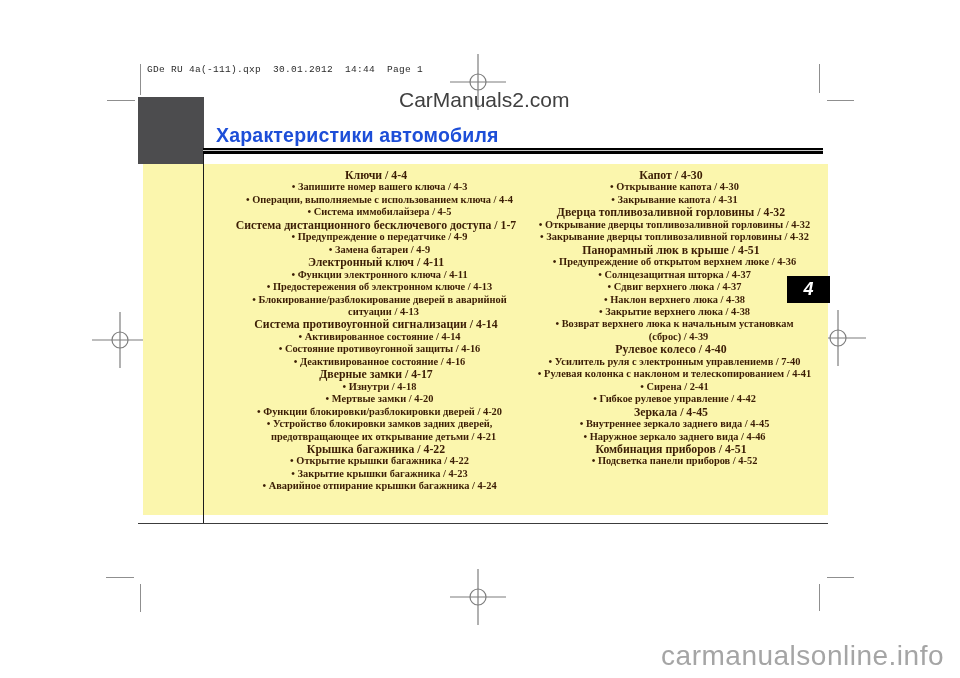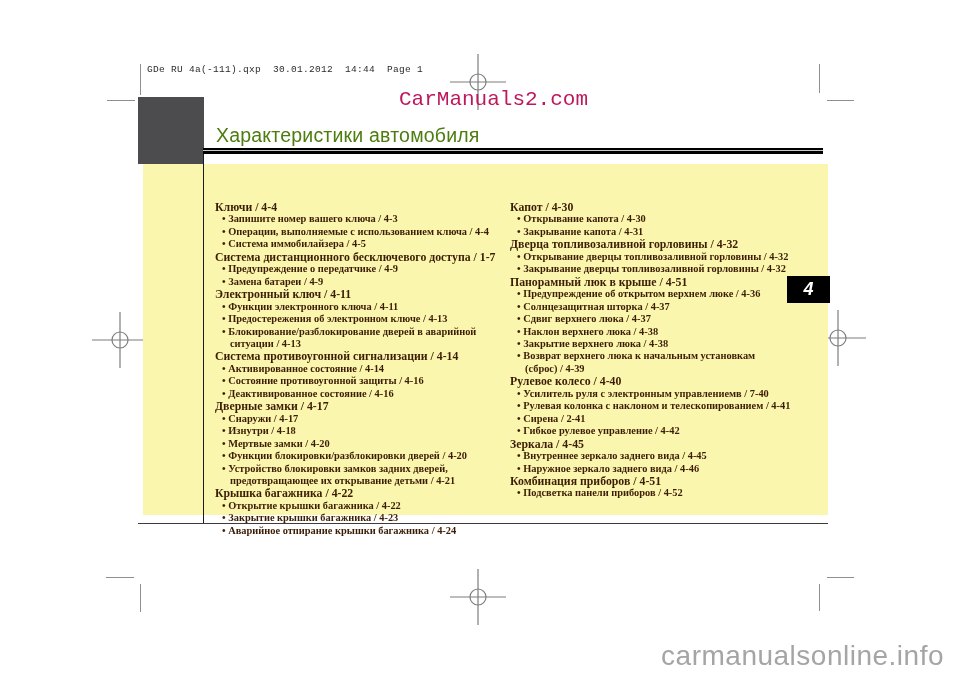--- a/index.html
+++ b/index.html
@@ -1,55 +1,55 @@
 <!DOCTYPE html>
 <html><head>
 <meta charset="utf-8">
 <style>
   html,body{margin:0;padding:0;background:#fff;}
   .page{position:relative;width:960px;height:678px;background:#ffffff;overflow:hidden;
-        font-family:"Liberation Serif",serif;}
+        font-family:"Liberation Serif",serif;text-align:center;}
 
   
   .slug{position:absolute;left:147px;top:64px;font-family:"Liberation Mono","DejaVu Sans Mono",monospace;
         font-size:9.5px;color:#2b2b2b;white-space:pre;letter-spacing:0.3px;}
 
   
   .crop{position:absolute;background:#8f8f8f;}
   .crop.v{width:1px;}
   .crop.h{height:1px;}
 
   
   .regmark{position:absolute;width:56px;height:56px;}
 
   
-  .wm-top{position:absolute;left:399px;top:88px;font-family:Liberation Mono, monospace;
-          font-size:21px;color:#be185d;}
+  .wm-top{position:absolute;left:399px;top:88px;font-family:Liberation Sans, sans-serif;
+          font-size:21px;color:#404040;}
   .wm-bottom{position:absolute;right:16px;top:640px;font-family:"Liberation Sans",sans-serif;
           font-size:28px;color:#a5a5a5;letter-spacing:0.5px;}
 
   
   .chapter-block{position:absolute;left:138px;top:97px;width:66px;height:67px;background:#4c4c4e;}
   .page-title{position:absolute;left:216px;top:124px;font-family:"Liberation Sans",sans-serif;
-          font-weight:normal;font-size:19.5px;color:#4d7c0f;letter-spacing:0.2px;}
+          font-weight:bold;font-size:19.5px;color:#1d4ed8;letter-spacing:0.2px;}
   .title-rule{position:absolute;left:203px;top:148px;width:620px;height:6px;
           background:linear-gradient(#000 0 36%,#c9c9c9 36% 55%,#000 55% 100%);}
   .v-rule{position:absolute;left:203px;top:154px;width:1px;height:369px;background:#1c1c1c;}
   .bottom-rule{position:absolute;left:138px;top:523px;width:690px;height:1px;background:#3c3c3c;}
 
   
   .content-panel{position:absolute;left:143px;top:164px;width:685px;height:351px;background:#fbf6ad;}
 
   
   .chapter-tab{position:absolute;left:787px;top:276px;width:43px;height:27px;background:#000;
           color:#fff;font-family:"Liberation Sans",sans-serif;font-weight:bold;font-style:italic;
           font-size:18px;display:flex;align-items:center;justify-content:center;}
 
   
-  .toc-col{position:absolute;top:169px;width:322px;color:#3b1d05;margin-top:32px;}
+  .toc-col{position:absolute;top:169px;width:322px;color:#3b1d05;}
   .toc-col.left{left:215px;}
   .toc-col.right{left:510px;}
   .toc-heading{font-size:11.8px;font-weight:bold;line-height:12.45px;}
   .toc-item{font-size:10.4px;font-weight:bold;line-height:12.45px;
           padding-left:15px;text-indent:-8px;white-space:pre-line;}
   .toc-item::before{content:"\2022\00a0";}
 </style>
 </head>
 <body>
 
@@ -119,21 +119,20 @@
 ситуации / 4-13</div>
       </div>
       <div class="toc-section">
         <div class="toc-heading">Система противоугонной сигнализации / 4-14</div>
         <div class="toc-item">Активированное состояние / 4-14</div>
         <div class="toc-item">Состояние противоугонной защиты / 4-16</div>
         <div class="toc-item">Деактивированное состояние / 4-16</div>
       </div>
       <div class="toc-section">
         <div class="toc-heading">Дверные замки / 4-17</div>
-        <div class="toc-item">Снаружи / 4-17</div>
         <div class="toc-item">Изнутри / 4-18</div>
         <div class="toc-item">Мертвые замки / 4-20</div>
         <div class="toc-item">Функции блокировки/разблокировки дверей / 4-20</div>
         <div class="toc-item">Устройство блокировки замков задних дверей,
 предотвращающее их открывание детьми / 4-21</div>
       </div>
       <div class="toc-section">
         <div class="toc-heading">Крышка багажника / 4-22</div>
         <div class="toc-item">Открытие крышки багажника / 4-22</div>
         <div class="toc-item">Закрытие крышки багажника / 4-23</div>

